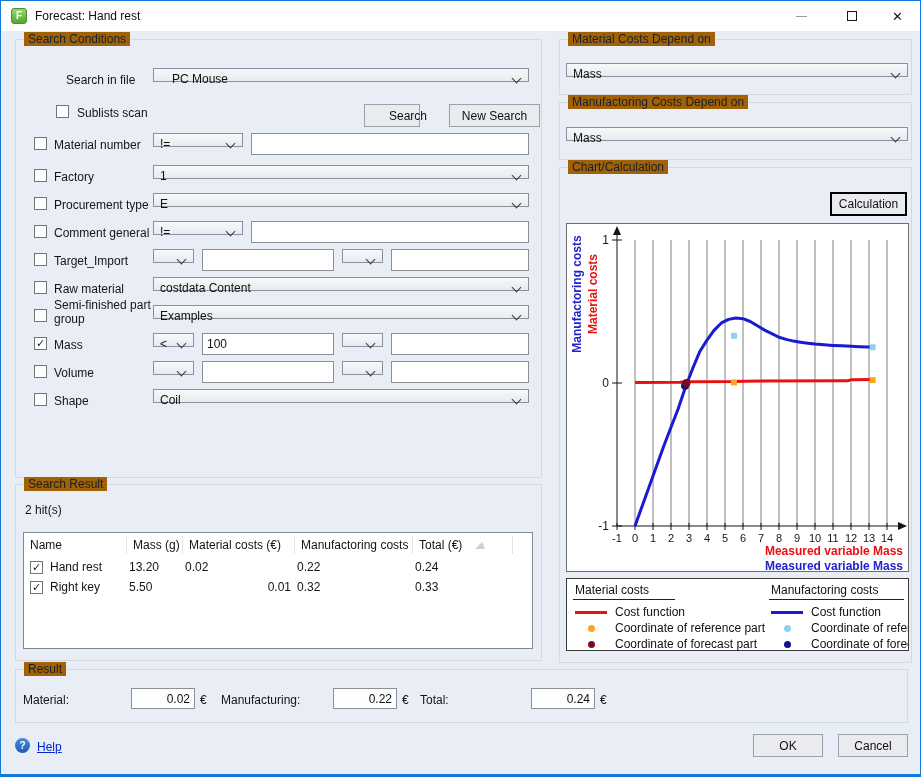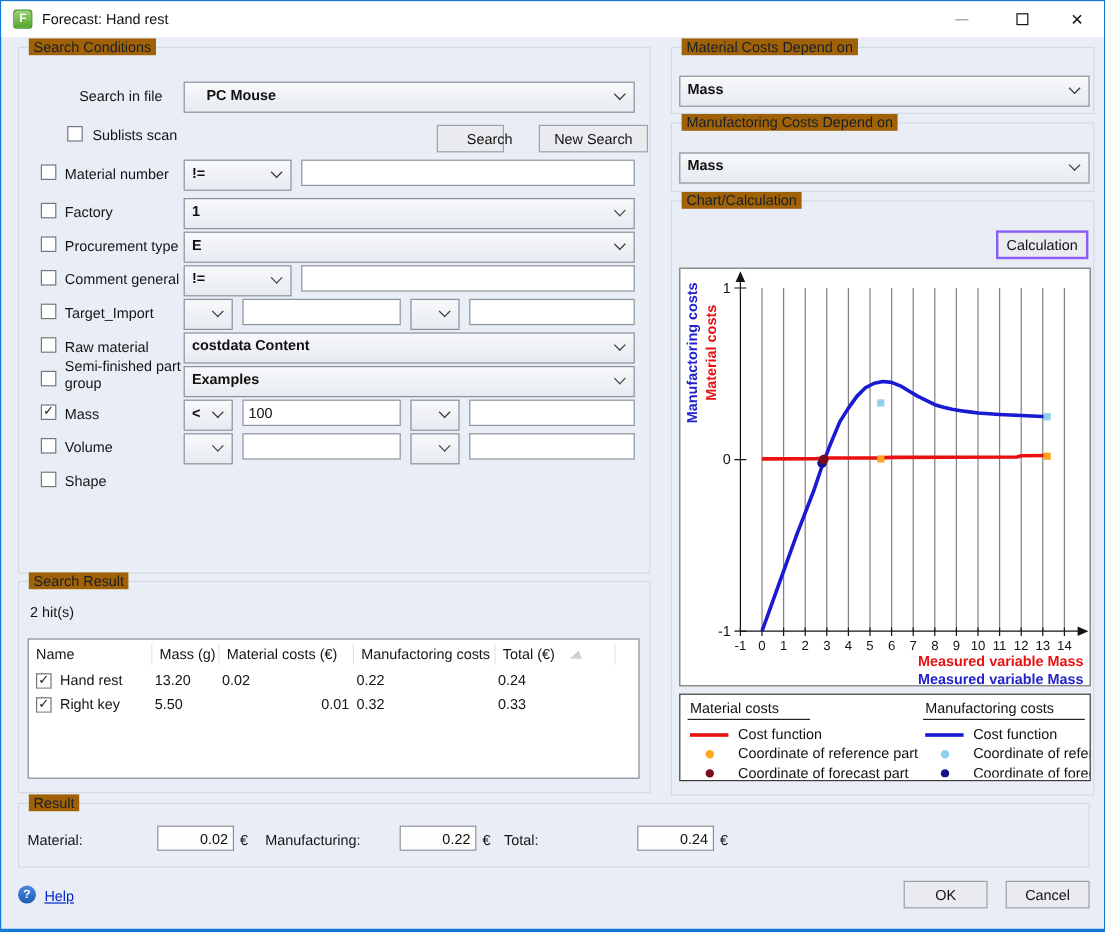--- a/index.html
+++ b/index.html
@@ -15,32 +15,32 @@
     background:linear-gradient(#9ad476,#55a52c);border:1px solid #47912a;color:#fff;
     font-weight:bold;font-size:10px;line-height:14px;text-align:center;}
   .title-text{position:absolute;left:34px;top:8px;font-size:12px;color:#101010;}
   .tb-btn{position:absolute;top:0;width:45px;height:30px;display:flex;align-items:center;justify-content:center;}
   .min-glyph{width:11px;height:0;border-top:1px solid #9a9a9a;}
   .max-glyph{width:10px;height:10px;border:1px solid #161616;}
   .close-glyph{font-size:13px;color:#161616;line-height:13px;}
   .gb{position:absolute;border:1px solid #d4dae3;}
   .gl{position:absolute;top:-8px;left:8px;background:#a16207;padding:0 4px;white-space:nowrap;color:#17202a;}
   .lbl{position:absolute;white-space:nowrap;color:#141414;}
-  .combo{position:absolute;height:26px;background:linear-gradient(#f7f8fa,#e7ebf0);
-    border:1px solid #8a919b;padding-left:6px;line-height:20px;color:#101010;cursor:default;font-weight:bold;}
+  .combo{position:absolute;height:14px;background:linear-gradient(#f7f8fa,#e7ebf0);
+    border:1px solid #8a919b;padding-left:6px;line-height:20px;color:#101010;cursor:default;}
   .chev{position:absolute;right:8px;top:6px;width:7px;height:7px;
     border-right:1px solid #3c3c3c;border-bottom:1px solid #3c3c3c;transform:rotate(45deg);}
   .tin{position:absolute;height:22px;border:1px solid #8a919b;background:#fff;
     font-family:inherit;font-size:12px;padding:0 4px;color:#101010;outline:none;}
   .cb{position:absolute;width:13px;height:13px;background:#fff;border:1px solid #6f767e;
     font-size:11px;line-height:11px;text-align:center;color:#1c1c1c;}
   .cb-inline{position:relative;display:inline-block;flex:none;}
   .btn{position:absolute;background:#e9ebef;border:1px solid #9aa1ab;display:flex;
     align-items:center;justify-content:center;color:#101010;cursor:default;}
-  .btn-default{border:2px solid #8b5cf6;align-items:center;}
+  .btn-default{border:2px solid #000000;align-items:center;}
   .tbl{position:absolute;background:#fff;border:1px solid #828790;}
   .thead{display:flex;height:24px;align-items:center;}
   .th{height:18px;line-height:18px;border-right:1px solid #e2e4e8;padding-left:6px;overflow:hidden;white-space:nowrap;display:flex;align-items:center;}
   .trow{display:flex;height:20px;align-items:center;}
   .td{padding-left:6px;overflow:hidden;white-space:nowrap;}
   .sort-glyph{width:0;height:0;border-left:5px solid transparent;border-right:5px solid transparent;
     border-bottom:7px solid #ccd1d8;margin-left:14px;transform:skewX(-18deg);}
   .chartbox{position:absolute;background:#fff;border:1px solid #6e6e6e;}
   .legend{position:absolute;background:#fff;border:1px solid #3a3a3a;display:flex;padding:4px 0 2px 6px;}
   .lcol1{width:196px;flex:none;}
@@ -151,20 +151,23 @@
 
   <span class="cb" style="left:33px;top:364px;"></span>
   <div class="lbl" style="left:53px;top:365px;">Volume</div>
   <div class="combo" style="left:152px;top:360px;width:41px;"><span></span><span class="chev"></span></div>
   <input class="tin" style="left: 201px; top: 360px; width: 132px;" value="">
   <div class="combo" style="left:341px;top:360px;width:41px;"><span></span><span class="chev"></span></div>
   <input class="tin" style="left: 390px; top: 360px; width: 138px;" value="">
 
   <span class="cb" style="left:33px;top:392px;"></span>
   <div class="lbl" style="left:53px;top:393px;">Shape</div>
+  <div class="combo" style="left:152px;top:388px;width:376px;">
+    <span>Coil</span><span class="chev"></span>
+  </div>
 
   <div class="gb" style="left:14px;top:483px;width:527px;height:177px;">
     <div class="gl">Search Result</div>
   </div>
   <div class="lbl" style="left:24px;top:502px;">2 hit(s)</div>
 
   <div class="tbl" style="left:22px;top:531px;width:510px;height:117px;">
     <div class="thead">
       <div class="th" style="width:103px;">
           <span>Name</span>

